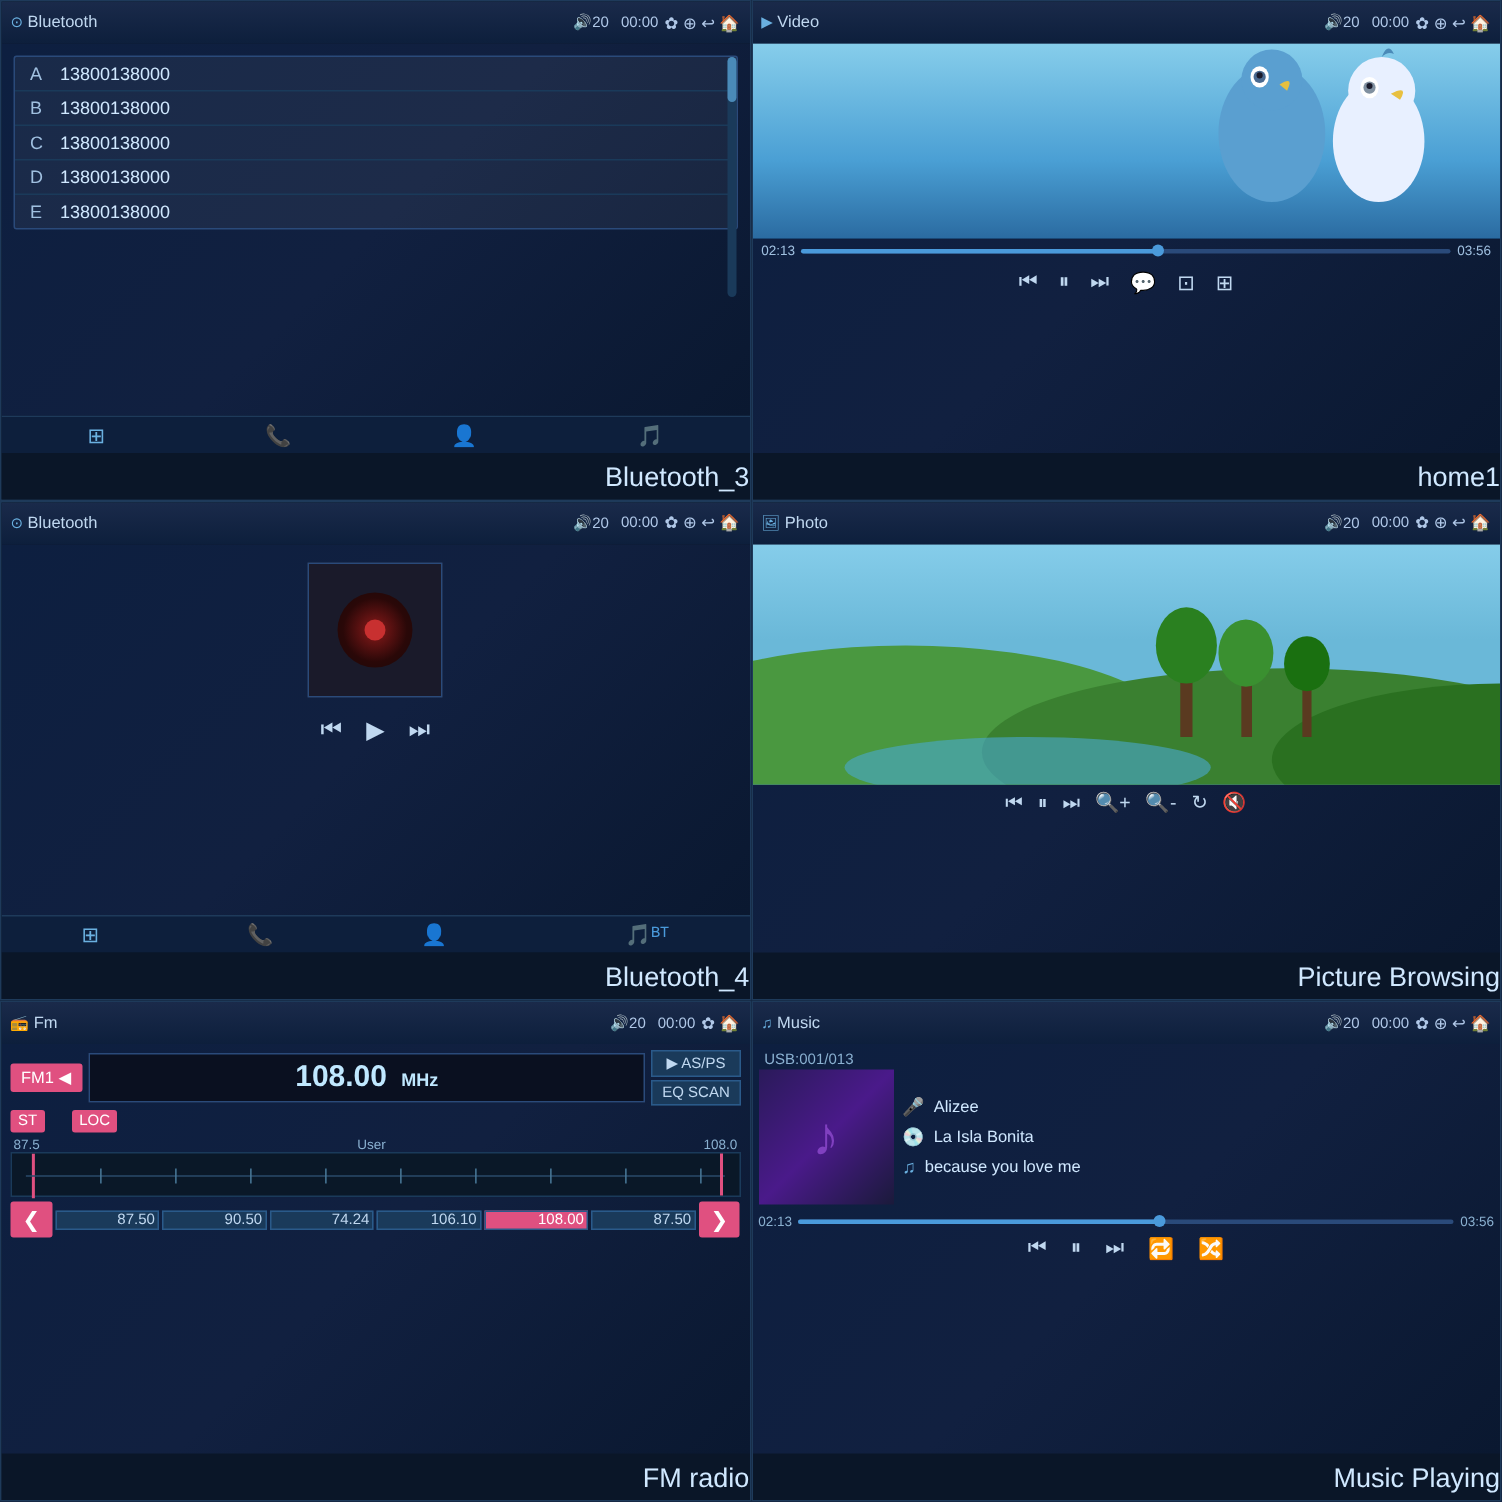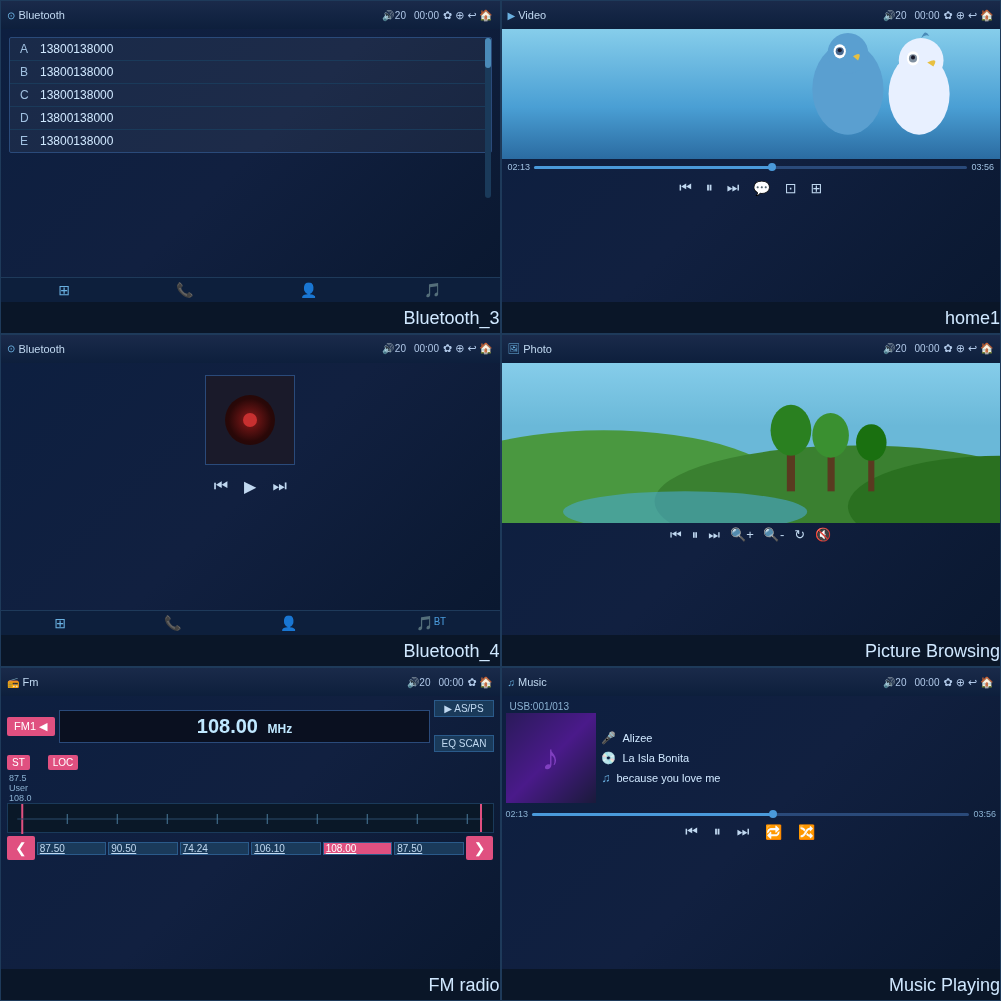--- a/index.html
+++ b/index.html
@@ -249,42 +249,41 @@
       border: 1px solid #2a4a7a;
       text-align: center;
       padding: 4px;
       font-size: 20px;
       font-weight: bold;
       color: #c0e8ff;
     }
     .fm-right-btns {
       display: flex;
       flex-direction: column;
-      gap: 18px;
+      gap: 2px;
     }
     .fm-btn2 {
       background: #1a3a5a;
       color: #c0d8f0;
       border: 1px solid #2a5a8a;
       padding: 2px 6px;
       font-size: 10px;
       cursor: pointer;
     }
     .fm-row2 {
       display: flex;
       gap: 18px;
       margin-bottom: 3px;
     }
     .fm-labels {
       display: flex;
       justify-content: space-between;
       font-size: 9px;
       color: #8ab0d0;
       padding: 0 2px;
-      flex-direction: column;
     }
     .fm-scale {
       position: relative;
       height: 30px;
       background: #0a1828;
       border: 1px solid #1a3a5a;
       margin-bottom: 3px;
     }
     .fm-needle {
       position: absolute;
@@ -298,23 +297,22 @@
       align-items: center;
       gap: 2px;
     }
     .fm-preset-btn {
       flex: 1;
       background: #1a3a5a;
       color: #c0d8f0;
       border: 1px solid #2a5a8a;
       padding: 0 2px;
       font-size: 10px;
-      text-align: left;
+      text-align: right;
       cursor: pointer;
-      text-decoration: underline;
     }
     .fm-preset-btn.active {
       background: #e05080;
       color: white;
     }
     .fm-nav-btn {
       background: #e05080;
       color: white;
       border: none;
       padding: 4px 8px;

